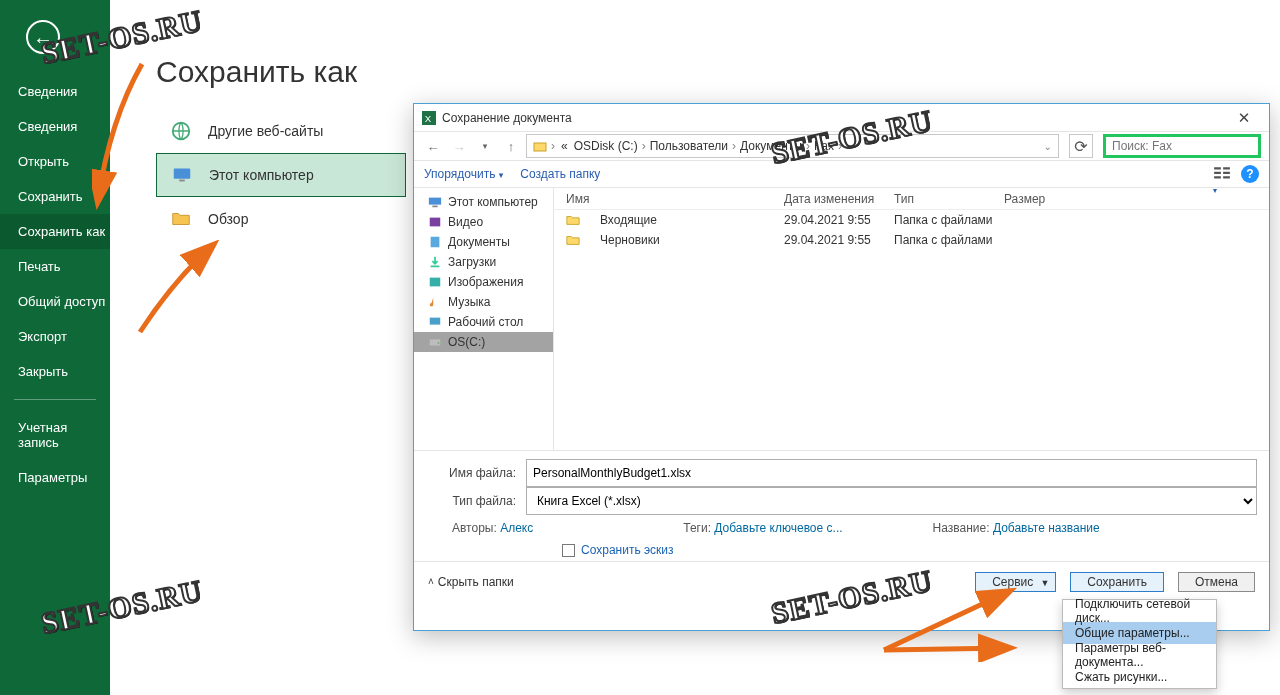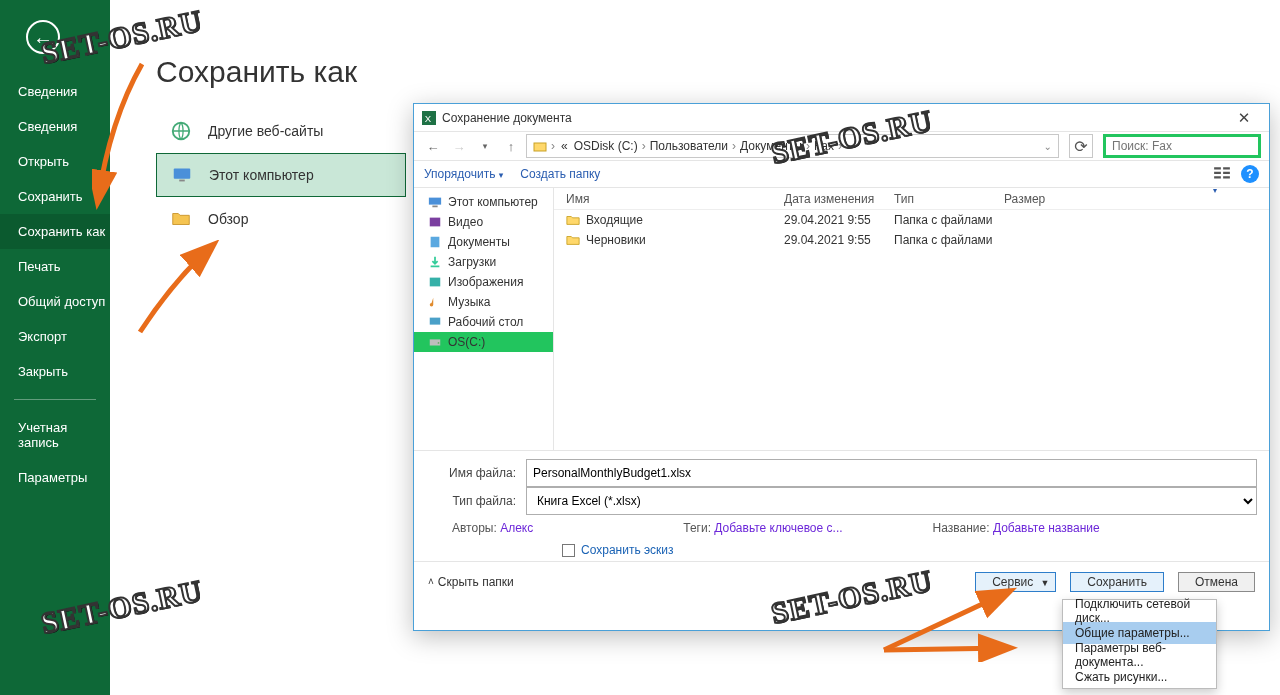--- a/index.html
+++ b/index.html
@@ -53,38 +53,38 @@
   .tool-right { margin-left:auto; display:flex; align-items:center; gap:10px; }
   .view-ic, .help-ic { width:18px; height:18px; cursor:pointer; }
   .help-ic { border-radius:50%; background:#1e90ff; color:#fff; font-size:12px;
              display:flex; align-items:center; justify-content:center; font-weight:bold; }
 
   .explorer { display:flex; height:262px; }
   .tree { width:140px; border-right:1px solid #e5e5e5; padding:4px 0; font-size:12px; color:#333;
           overflow:hidden; }
   .tree-item { display:flex; align-items:center; gap:6px; padding:2px 6px 2px 14px; height:20px;
                cursor:pointer; white-space:nowrap; }
-  .tree-item.sel { background:#22c55e; }
+  .tree-item.sel { background:#a3a3a3; }
   .ti-ic { width:14px; height:14px; display:inline-block; }
   .files { flex:1; font-size:12px; color:#333; }
   .cols { display:flex; height:22px; align-items:center; border-bottom:1px solid #eee;
           color:#555; font-size:12px; }
   .c-name{flex:0 0 230px;padding-left:12px;} .c-date{flex:0 0 110px;}
   .c-type{flex:0 0 110px;} .c-size{flex:0 0 80px;}
   .frow { display:flex; height:20px; align-items:center; cursor:pointer; }
-  .frow .c-name { display:flex; align-items:center; gap:6px; }
+  .frow .c-name { display:flex; align-items:center; gap:20px; }
   .fold-ic { width:14px; height:12px; }
 
   .formbar { border-top:1px solid #e5e5e5; padding:8px 12px 4px; font-size:12px; color:#333; }
   .frow2 { display:flex; align-items:center; margin-bottom:0; }
   .flabel { width:100px; text-align:right; padding-right:10px; color:#444; }
   .finput { flex:1; height:28px; border:1px solid #aeaeae; padding:2px 6px; font-size:12px;
             background:#fff; }
   .meta { display:flex; gap:30px; margin:6px 0 4px 26px; font-size:12px; }
-  .meta .lab{color:#555;} .meta .val{color:#6d28d9; cursor:pointer;}
+  .meta .lab{color:#555;} .meta .val{color:#0369a1; cursor:pointer;}
   .thumbrow { display:flex; align-items:center; gap:6px; margin:8px 0 0 136px; font-size:12px;
               color:#1b63b5; }
   .chk { width:13px; height:13px; border:1px solid #777; }
 
   .btnrow { border-top:1px solid #e5e5e5; height:40px; display:flex; align-items:center;
             padding:0 14px; font-size:12px; color:#333; }
   .hide-f { display:flex; align-items:center; gap:4px; cursor:pointer; }
   .btn-spacer { flex:1; }
   .btn { height:20px; border:1px solid #8a8a8a; background:#f0f0f0; padding:0 16px;
          font-size:12px; cursor:pointer; display:flex; align-items:center; }

